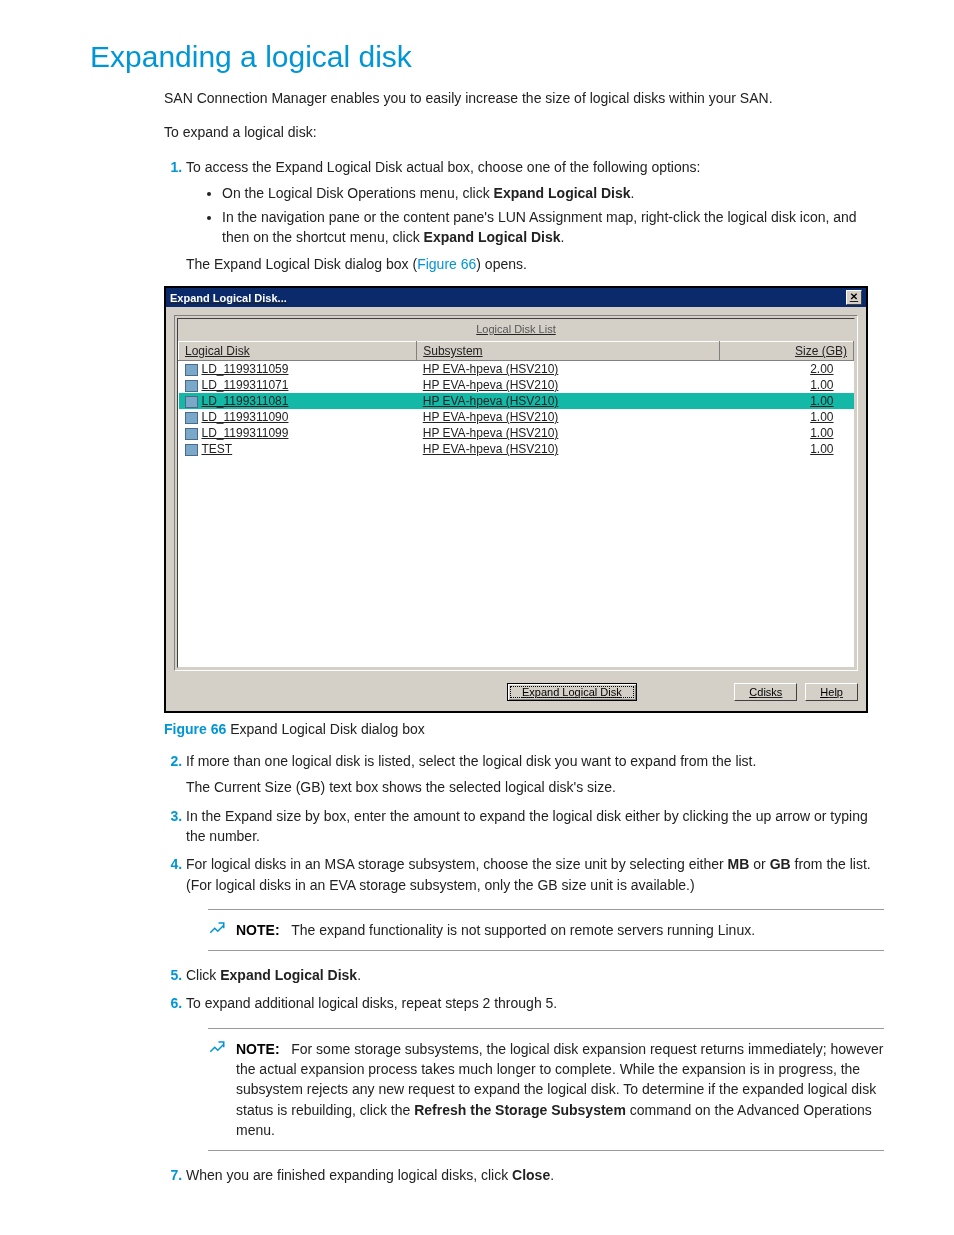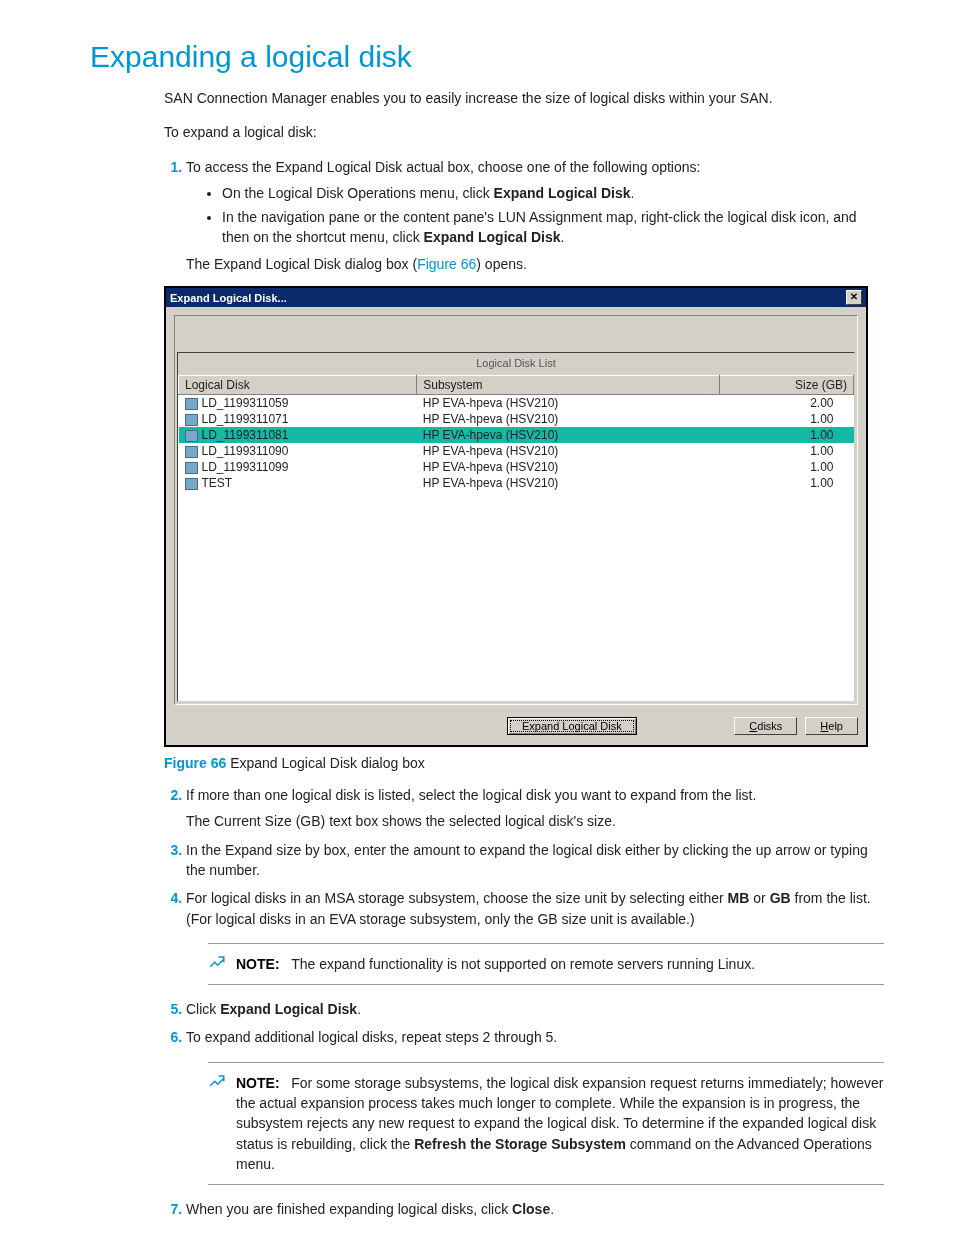--- a/index.html
+++ b/index.html
@@ -46,20 +46,21 @@
   .note-text { line-height: 1.45; }
 
   
   .dialog {
     margin: 12px 0 8px 74px;
     width: 700px;
     border: 2px solid #000;
     background: #d4d0c8;
     font-family: Tahoma, Arial, sans-serif;
     font-size: 11px;
+    text-decoration: underline;
   }
   .titlebar {
     background: #0a2a6b;
     color: #fff;
     display: flex;
     justify-content: space-between;
     align-items: center;
     padding: 2px 4px;
     font-weight: bold;
   }
@@ -88,21 +89,20 @@
     border: 1px solid #808080;
     border-right-color: #fff;
     border-bottom-color: #fff;
     padding: 2px 2px 2px 2px;
     background: #d4d0c8;
   }
   .list-inner {
     border: 1px solid #404040;
     border-right-color: #d4d0c8;
     border-bottom-color: #d4d0c8;
-    margin-top: 34px;
   }
   .list-title {
     text-align: center;
     padding: 4px 0 6px 0;
     color: #555;
   }
   table.disk-table {
     width: 100%;
     border-collapse: collapse;
     background: #fff;

